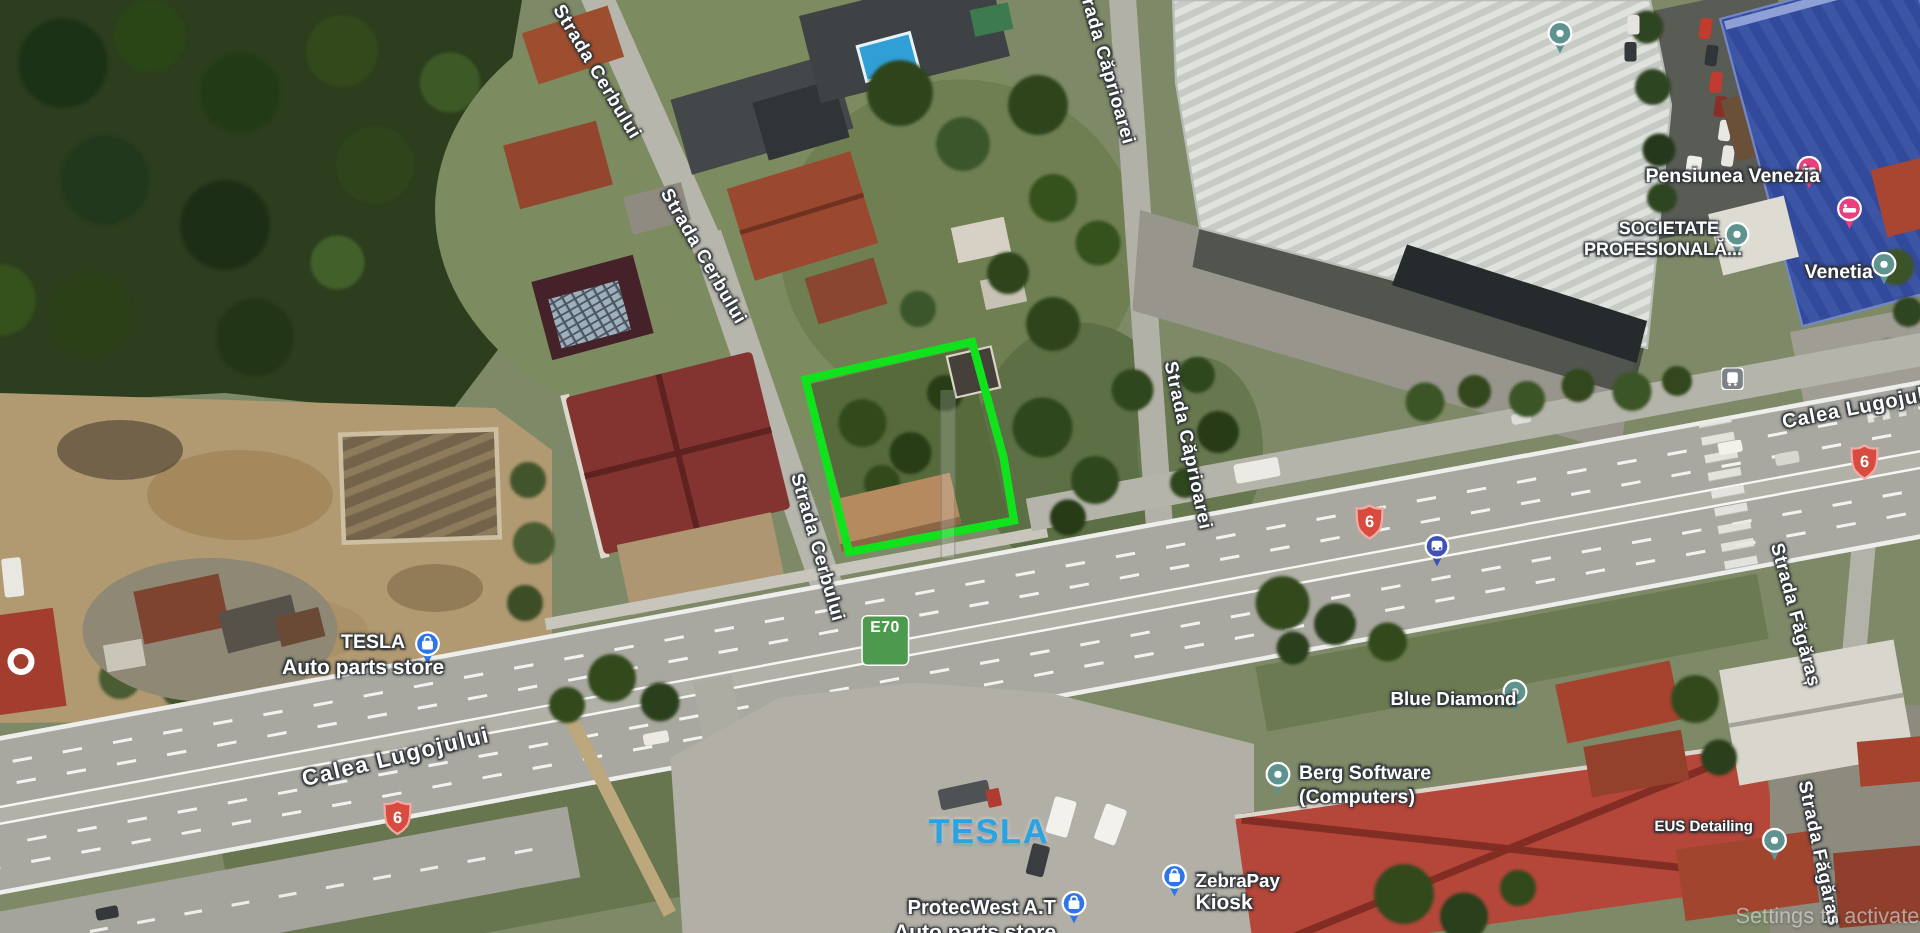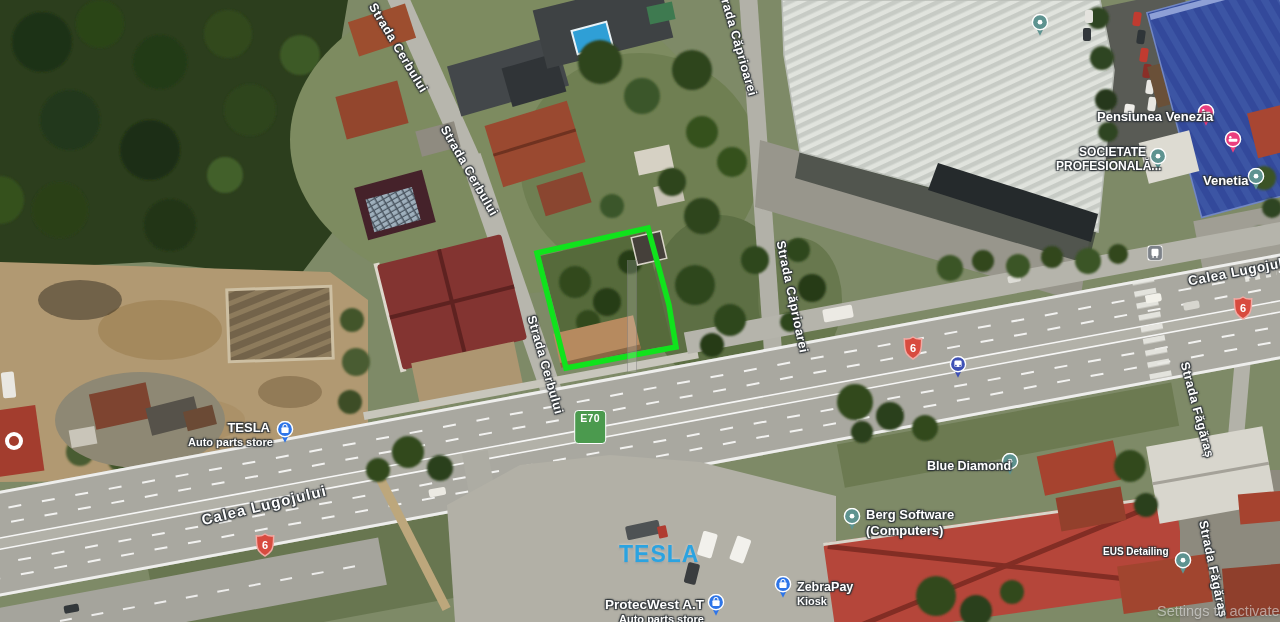--- a/index.html
+++ b/index.html
@@ -13,21 +13,21 @@
   .lbl{
     position:absolute;color:#fff;font-weight:bold;white-space:nowrap;
     text-shadow:-1px -1px 1px rgba(45,50,55,.85),1px -1px 1px rgba(45,50,55,.85),
                 -1px 1px 1px rgba(45,50,55,.85),1px 1px 1px rgba(45,50,55,.85),
                 0 0 3px rgba(35,40,45,.9);
     line-height:1.15;
   }
   .street{font-size:12.5px;letter-spacing:.6px;transform-origin:center;}
   .big-street{font-size:15px;letter-spacing:1.1px;}
   .poi{font-size:12.5px;}
-  .poi .sub{font-weight:bold;font-size:11px;display:block;}
+  .poi .sub{font-weight:bold;font-size:14px;display:block;}
   .ta-r{text-align:right;}
   
   .pin{position:absolute;width:18px;height:23px;transform:translate(-50%,-58%);}
   .pin svg{display:block;}
   
   .eshield{
     position:absolute;transform:translate(-50%,-50%);
     background:#4b9a4e;border:1.6px solid #fff;border-radius:4px;
     color:#fff;font-size:10.5px;font-weight:bold;padding:1px 5px 19px;
     letter-spacing:.3px;

